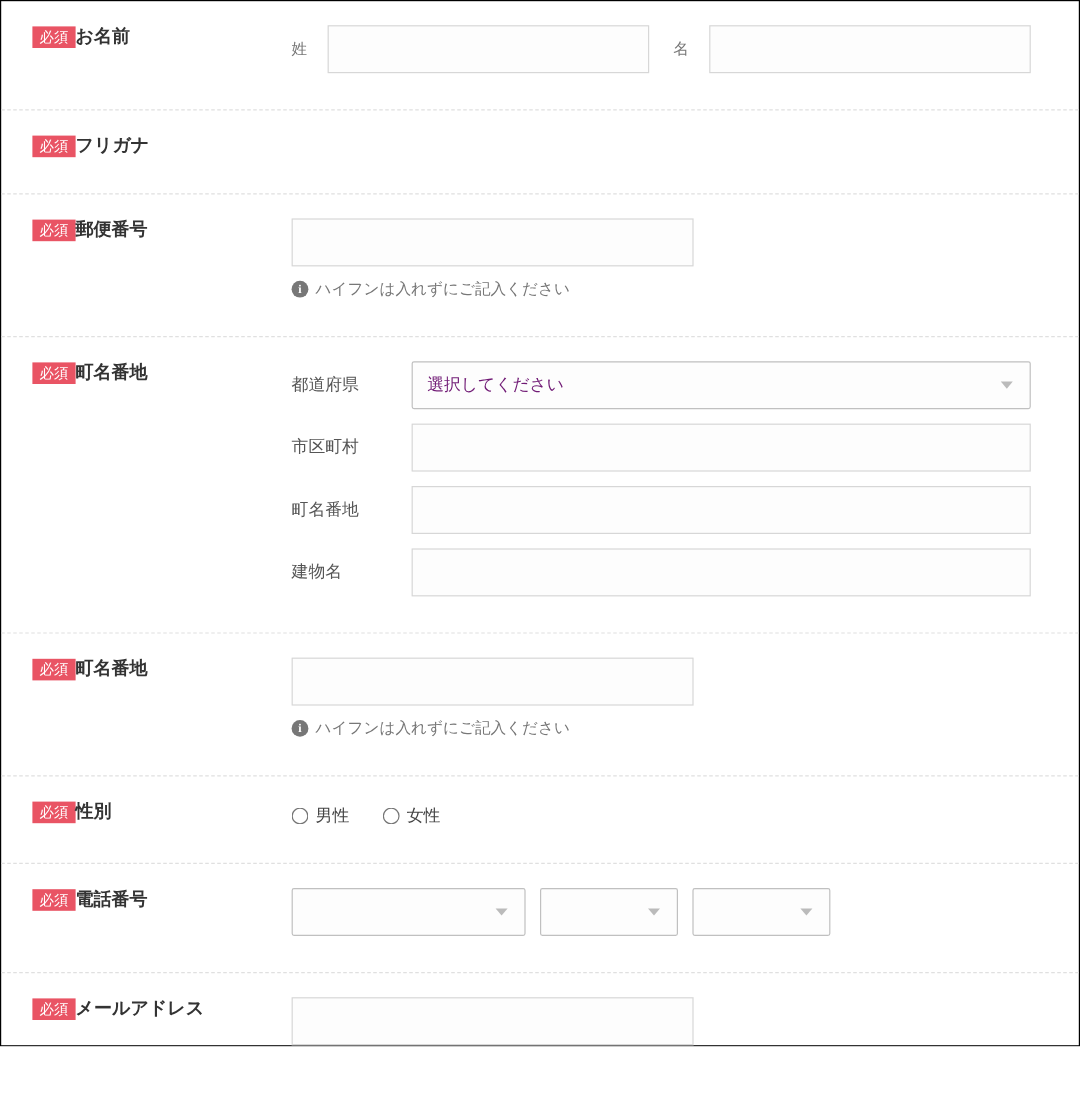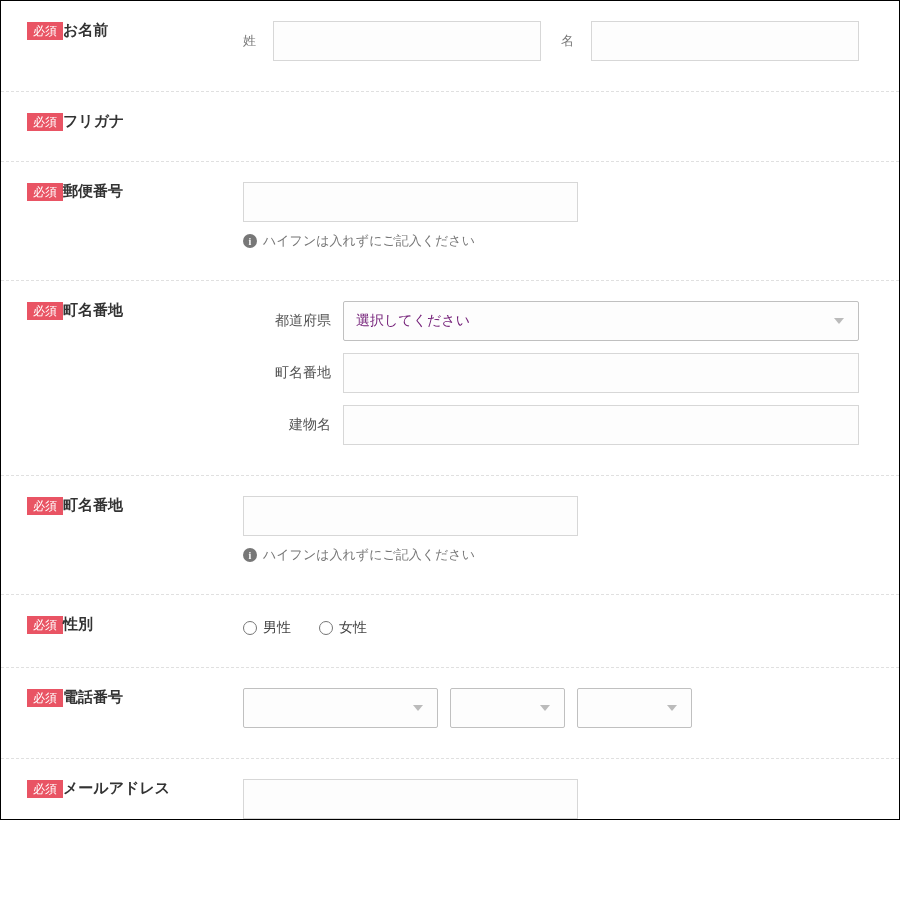--- a/index.html
+++ b/index.html
@@ -61,21 +61,20 @@
   .prefix {
     color: #777;
     font-size: 13px;
     width: 34px;
     text-align: left;
   }
   .prefix-wide {
     color: #555;
     font-size: 14px;
     width: 100px;
-    text-align: right;
     padding-right: 12px;
   }
   input.text {
     height: 40px;
     border: 1px solid #d7d7d7;
     background: #fdfdfd;
     width: 100%;
     padding: 0 10px;
     font-size: 14px;
   }
@@ -198,20 +197,24 @@
       </div>
       <div class="input-col">
         <div class="stack">
           <div class="pair">
             <span class="prefix-wide">都道府県</span>
             <div class="select" style="flex:1">
               <span>選択してください</span>
             </div>
           </div>
           <div class="pair">
+            <span class="prefix-wide">市区町村</span>
+            <input class="text" style="flex: 1 1 0%;" type="text">
+          </div>
+          <div class="pair">
             <span class="prefix-wide">町名番地</span>
             <input class="text" style="flex: 1 1 0%;" type="text">
           </div>
           <div class="pair">
             <span class="prefix-wide">建物名</span>
             <input class="text" style="flex: 1 1 0%;" type="text">
           </div>
         </div>
       </div>
     </div>

